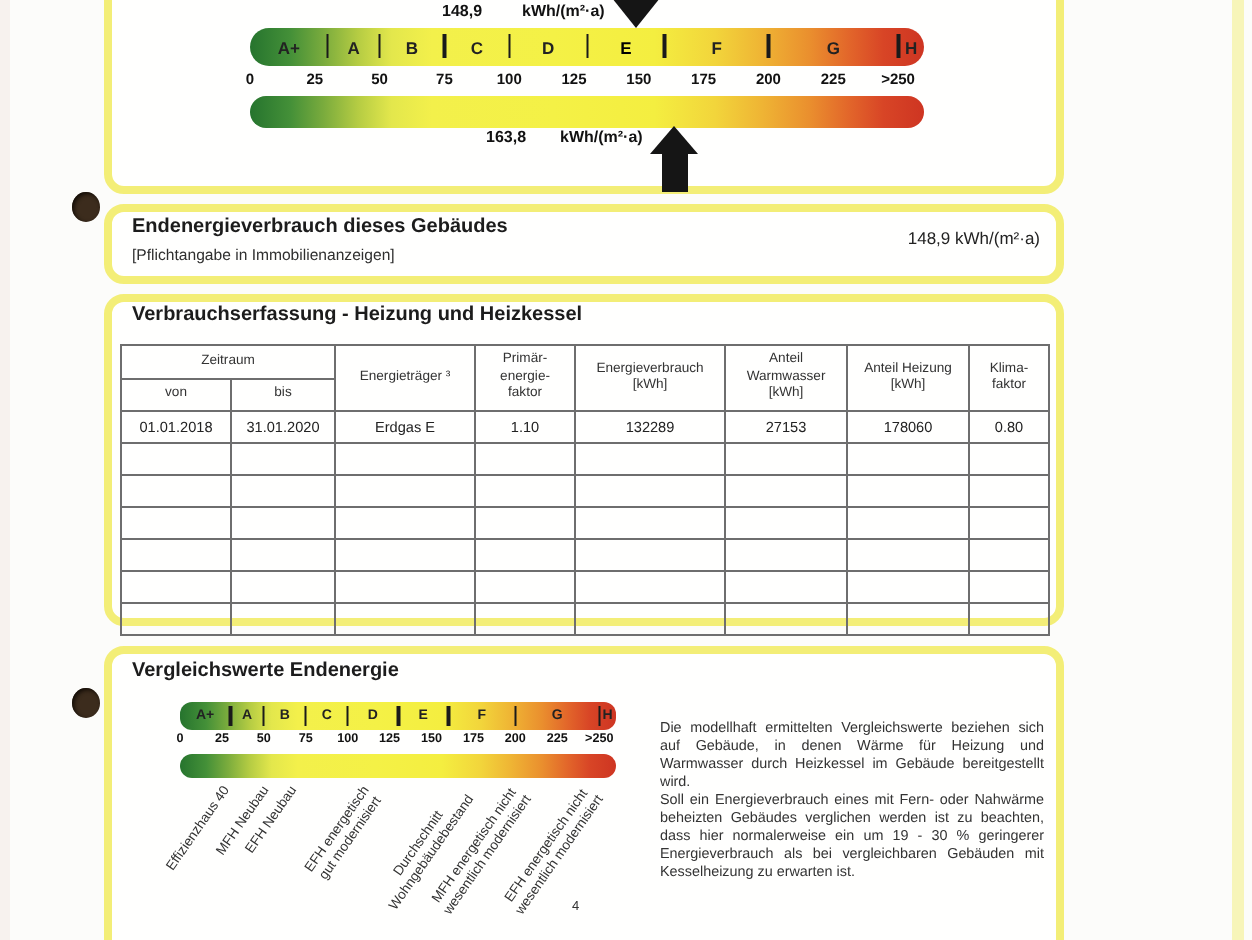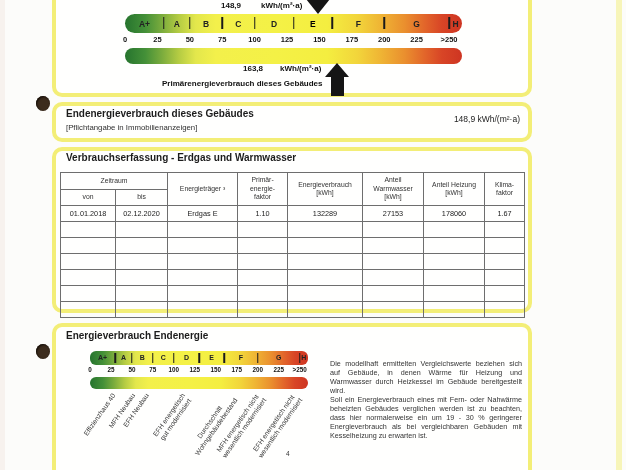--- a/index.html
+++ b/index.html
@@ -131,27 +131,26 @@
       <div class="tick" style="left: 67.3077%;">175</div>
       <div class="tick" style="left: 76.9231%;">200</div>
       <div class="tick" style="left: 86.5385%;">225</div>
       <div class="tick" style="left: 96.1538%;">&gt;250</div>
     </div>
   <div class="egrad" id="top-band2"></div>
   <span class="valtxt" id="primary-val">163,8</span>
   <span class="valtxt" id="primary-unit">kWh/(m²·a)</span>
   <div id="up-arrow-tri" style="left: 325.31px;"></div>
   <div id="up-arrow-stem" style="left: 330.81px;"></div>
-  <div id="primary-caption">Primärenergieverbrauch dieses Gebäudes</div>
 
   <div class="sec-title" id="ee-title">Endenergieverbrauch dieses Gebäudes</div>
   <div id="ee-sub">[Pflichtangabe in Immobilienanzeigen]</div>
   <div id="ee-value">148,9 kWh/(m²·a)</div>
 
-  <div class="sec-title" id="ct-title">Verbrauchserfassung - Erdgas und Warmwasser</div>
+  <div class="sec-title" id="ct-title">Verbrauchserfassung - Heizung und Heizkessel</div>
   <table id="consumption-table">
     <colgroup>
       <col style="width:55px">
         <col style="width:52px">
         <col style="width:70px">
         <col style="width:50px">
       <col style="width:75px">
         <col style="width:61px">
         <col style="width:61px">
         <col style="width:40px">
@@ -174,27 +173,27 @@
 faktor</th>
       </tr>
       <tr>
         <th>von</th>
         <th>bis</th>
       </tr>
     </thead>
     <tbody id="consumption-tbody">
         <tr>
           <td>01.01.2018</td>
-          <td>02.12.2020</td>
+          <td>31.01.2020</td>
           <td>Erdgas E</td>
           <td>1.10</td>
           <td>132289</td>
           <td>27153</td>
           <td>178060</td>
-          <td>1.67</td>
+          <td>0.80</td>
         </tr>
         <tr>
           <td>&nbsp;</td>
           <td>&nbsp;</td>
           <td>&nbsp;</td>
           <td>&nbsp;</td>
           <td>&nbsp;</td>
           <td>&nbsp;</td>
           <td>&nbsp;</td>
           <td>&nbsp;</td>
@@ -245,21 +244,21 @@
           <td>&nbsp;</td>
           <td>&nbsp;</td>
           <td>&nbsp;</td>
           <td>&nbsp;</td>
           <td>&nbsp;</td>
           <td>&nbsp;</td>
         </tr>
       </tbody>
   </table>
 
-  <div class="sec-title" id="cmp-title">Energieverbrauch Endenergie</div>
+  <div class="sec-title" id="cmp-title">Vergleichswerte Endenergie</div>
   <div class="egrad" id="bot-band">
       <div class="letter" style="left: 5.76923%;">A+</div>
       <div class="sep" style="left: 11.5385%;"></div>
       <div class="letter" style="left: 15.3846%;">A</div>
       <div class="sep" style="left: 19.2308%;"></div>
       <div class="letter" style="left: 24.0385%;">B</div>
       <div class="sep" style="left: 28.8462%;"></div>
       <div class="letter" style="left: 33.6538%;">C</div>
       <div class="sep" style="left: 38.4615%;"></div>
       <div class="letter" style="left: 44.2308%;">D</div>

